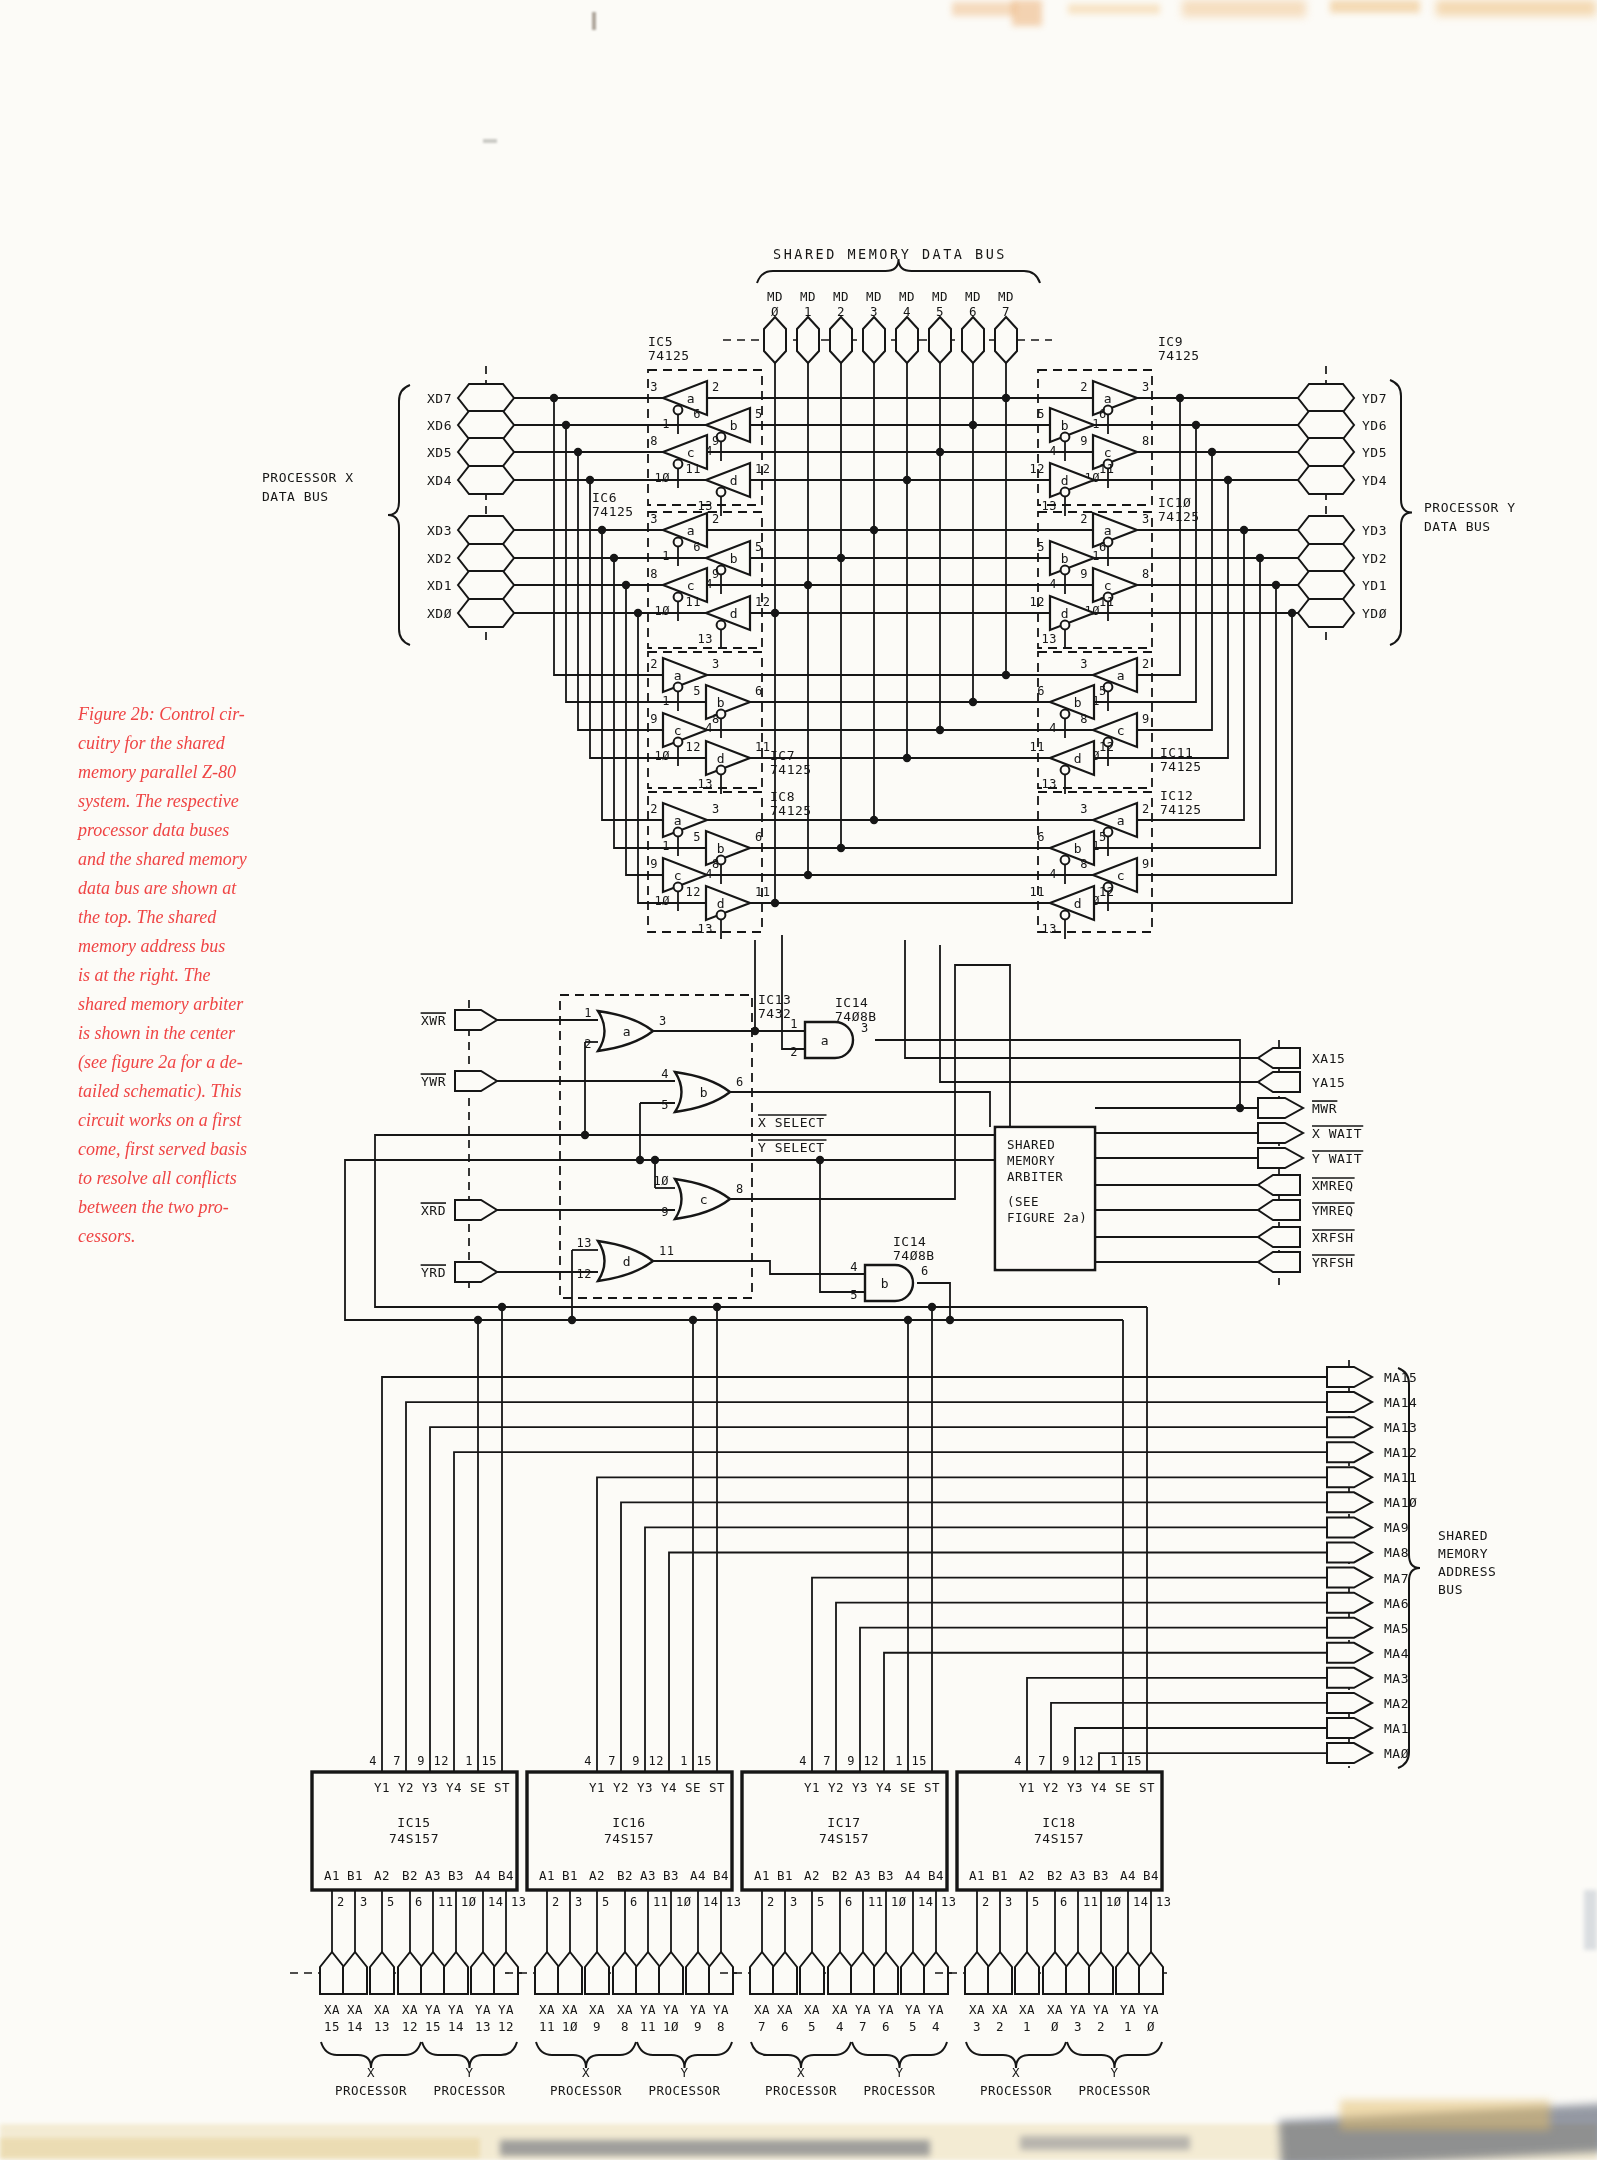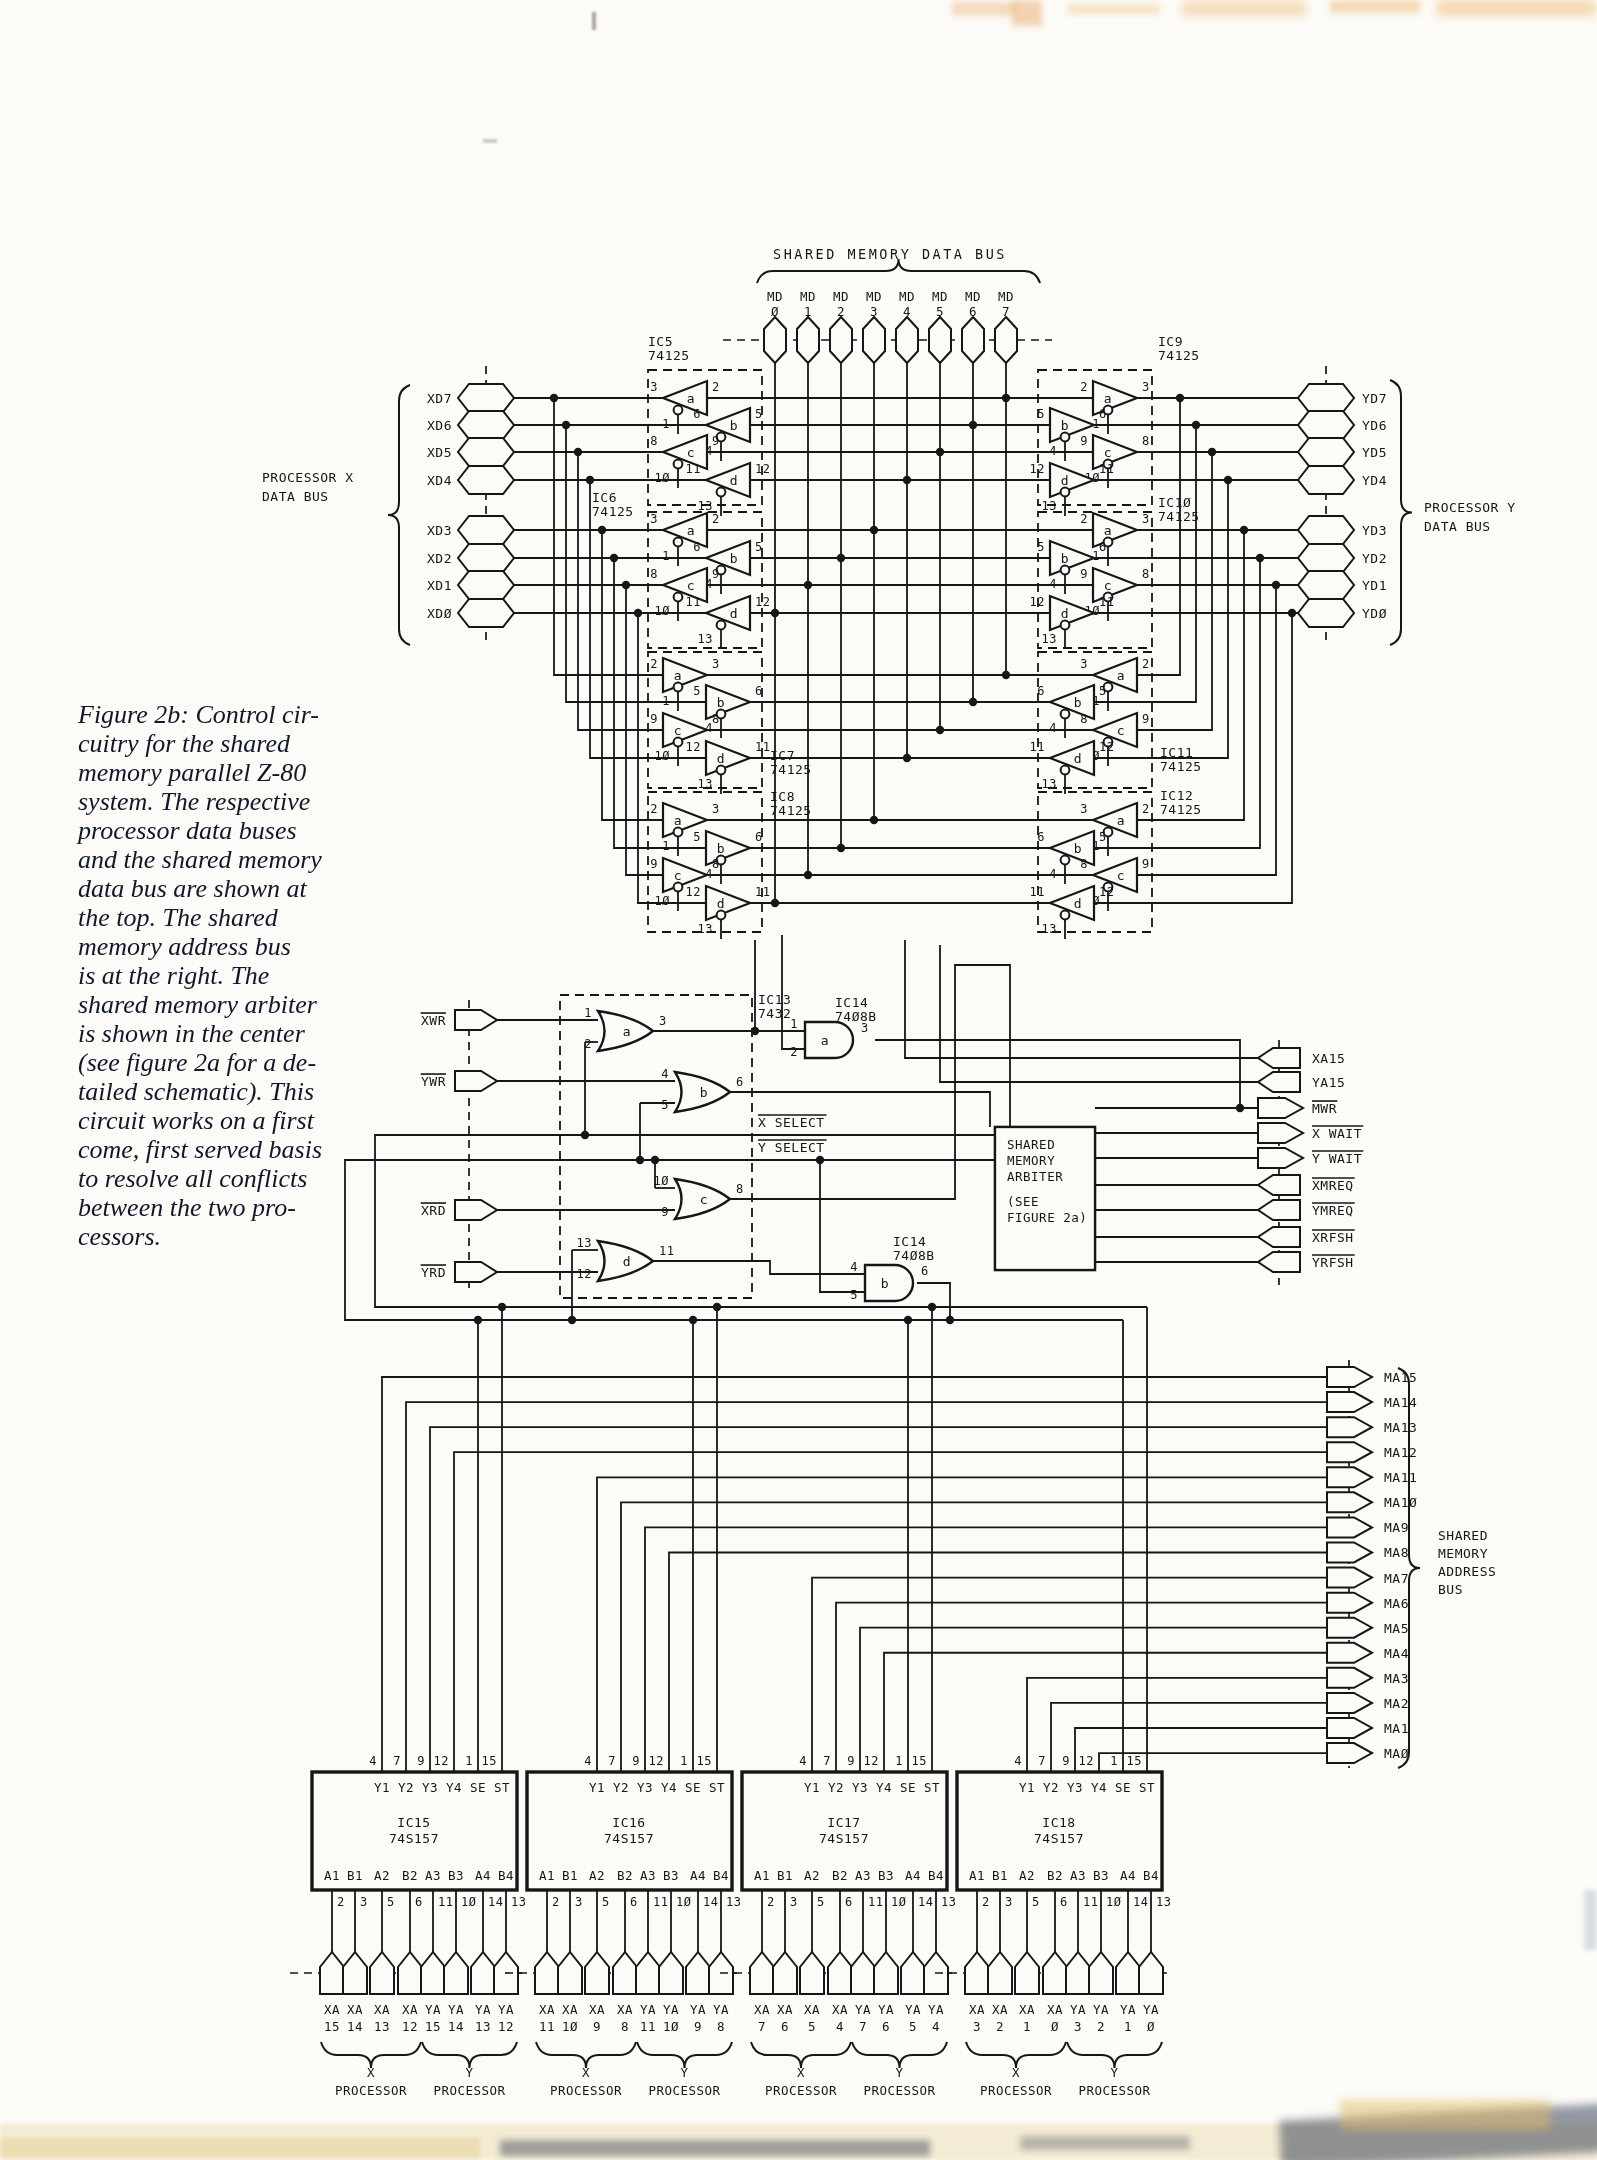--- a/index.html
+++ b/index.html
@@ -1,20 +1,20 @@
 <!DOCTYPE html>
 <html><head>
 <meta charset="utf-8">
 <style>
   html,body{margin:0;padding:0;background:#e8e8e8;}
   .page{position:relative;width:1597px;height:2160px;background:#fcfbf7;overflow:hidden;
         font-family:"DejaVu Sans Mono", monospace;}
   .caption{position:absolute;left:78px;top:700px;width:300px;
            font-family:"Liberation Serif", serif;font-style:italic;
-           font-size:26px;line-height:29px;color:#0f172a;white-space:pre-line;}
+           font-size:18px;line-height:29px;color:#ef4444;white-space:pre-line;}
   .footer{position:absolute;left:78px;top:2072px;width:600px;color:#141414;
           font-family:"Liberation Sans", sans-serif;}
   .footer .pgnum{font-weight:bold;font-size:25px;vertical-align:middle;}
   .footer .pubtext{font-weight:bold;font-size:17.5px;margin-left:44px;vertical-align:middle;}
   svg text{fill:#161616;font-family:"DejaVu Sans Mono", monospace;}
   .artifact{position:absolute;pointer-events:none;}
 </style>
 </head>
 <body>
 

